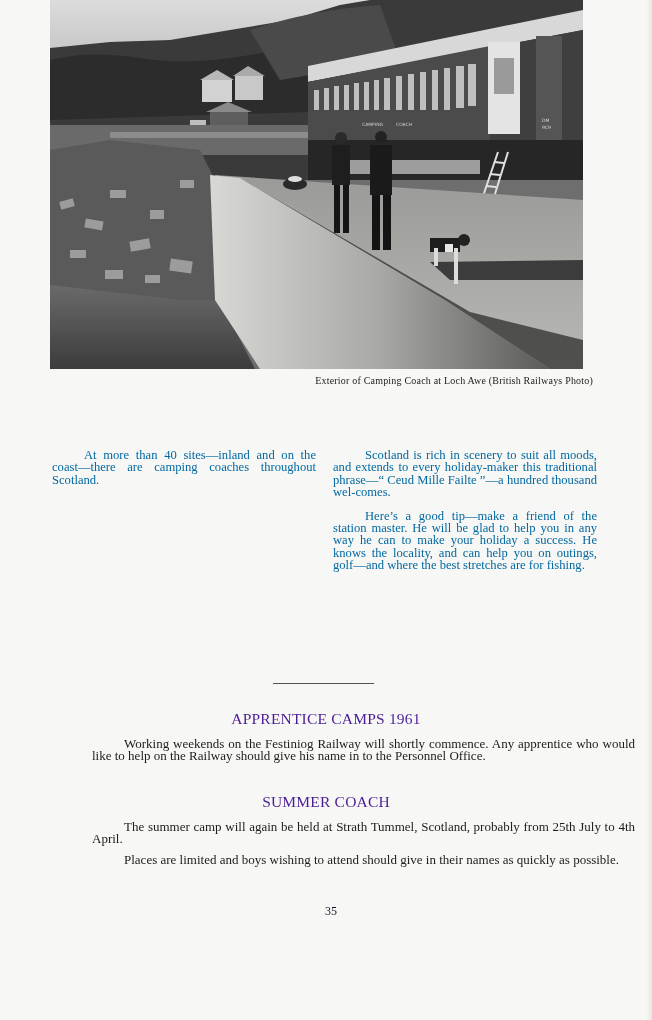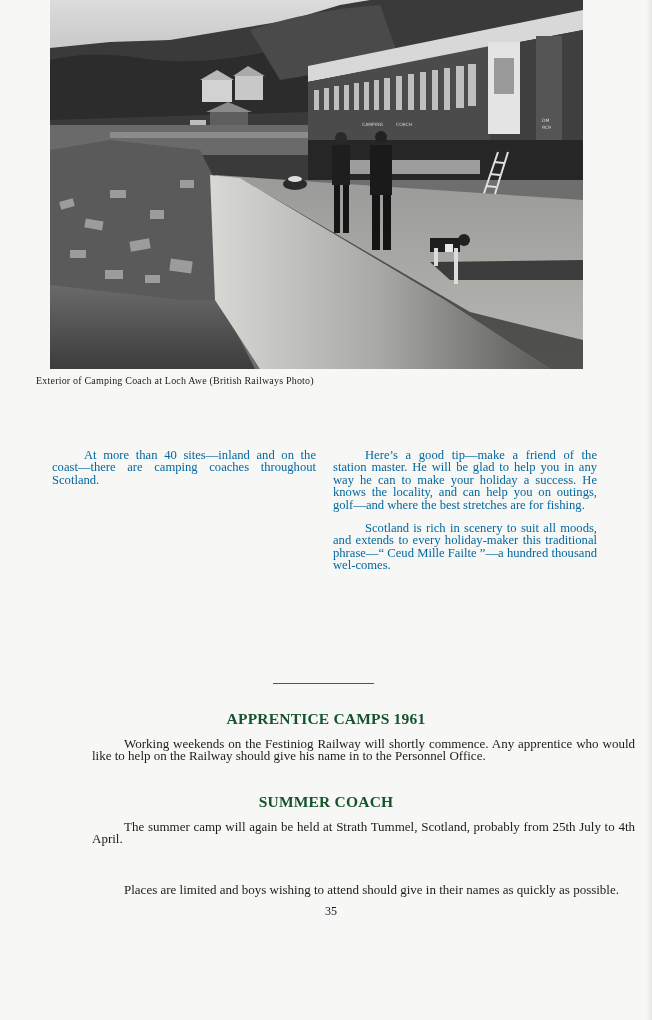--- a/index.html
+++ b/index.html
@@ -14,52 +14,52 @@
       position: absolute; top: 0; right: 0; width: 6px; height: 1020px;
       background: linear-gradient(to right, #f7f7f5, #e6e6e3);
     }
     
     .photo {
       position: absolute; left: 50px; top: 0; width: 533px; height: 369px;
       overflow: hidden; background: #6e6e6e;
     }
     .photo svg { display: block; }
     .caption {
-      position: absolute; left: 36px; top: 375px; width: 533px;
-      text-align: left; font-size: 10px; letter-spacing: 0.2px;
+      position: absolute; left: 60px; top: 375px; width: 533px;
+      text-align: right; font-size: 10px; letter-spacing: 0.2px;
       color: #222;
     }
     
     .col {
       position: absolute; top: 449px; width: 264px;
       font-size: 12.6px; line-height: 12.4px;
       text-align: justify; color: #0369a1;
     }
     .col-left { left: 52px; }
     .col-right { left: 333px; }
     .col p { margin: 0 0 11px 0; text-indent: 32px; }
     .col p.cont { text-indent: 0; }
     .divider {
       position: absolute; left: 273px; top: 683px; width: 101px; height: 1px;
       background: #555;
     }
     .heading {
       position: absolute; left: 0; width: 652px; text-align: center;
-      font-weight: bold; font-size: 15.5px; letter-spacing: 0.2px; color: #14532d;
+      font-weight: normal; font-size: 15.5px; letter-spacing: 0.2px; color: #4c1d95;
     }
     .h1 { top: 710px; }
     .h2 { top: 793px; }
     .body-wide {
       position: absolute; left: 53px; width: 543px;
       font-size: 13px; line-height: 12.4px; text-align: justify; color: #1c1c1c; margin-left: 39px;
     }
     .body-wide p { margin: 0; text-indent: 32px; }
     .bw1 { top: 738px; }
     .bw2 { top: 821px; }
-    .bw3 { top: 884px; }
+    .bw3 { top: 854px; }
     .page-number {
       position: absolute; left: 5px; width: 652px; top: 904px;
       text-align: center; font-size: 12px; color: #0f172a;
     }
   </style>
 </head>
 <body>
 
 <div class="page-edge"></div>
 
@@ -194,22 +194,22 @@
   </svg>
 </div>
 
 <div class="caption">Exterior of Camping Coach at Loch Awe (British Railways Photo)</div>
 
 <div class="col col-left">
   <p>At more than 40 sites—inland and on the coast—there are camping coaches throughout Scotland.</p>
 </div>
 
 <div class="col col-right">
+  <p>Scotland is rich in scenery to suit all moods, and extends to every holiday-maker this traditional phrase—“ Ceud Mille Failte ”—a hundred thousand wel-comes.</p>
   <p>Here’s a good tip—make a friend of the station master. He will be glad to help you in any way he can to make your holiday a success. He knows the locality, and can help you on outings, golf—and where the best stretches are for fishing.</p>
-  <p>Scotland is rich in scenery to suit all moods, and extends to every holiday-maker this traditional phrase—“ Ceud Mille Failte ”—a hundred thousand wel-comes.</p>
 </div>
 
 <div class="divider"></div>
 
 <div class="heading h1">APPRENTICE CAMPS 1961</div>
 <div class="body-wide bw1">
   <p>Working weekends on the Festiniog Railway will shortly commence. Any apprentice who would like to help on the Railway should give his name in to the Personnel Office.</p>
 </div>
 
 <div class="heading h2">SUMMER COACH</div>

